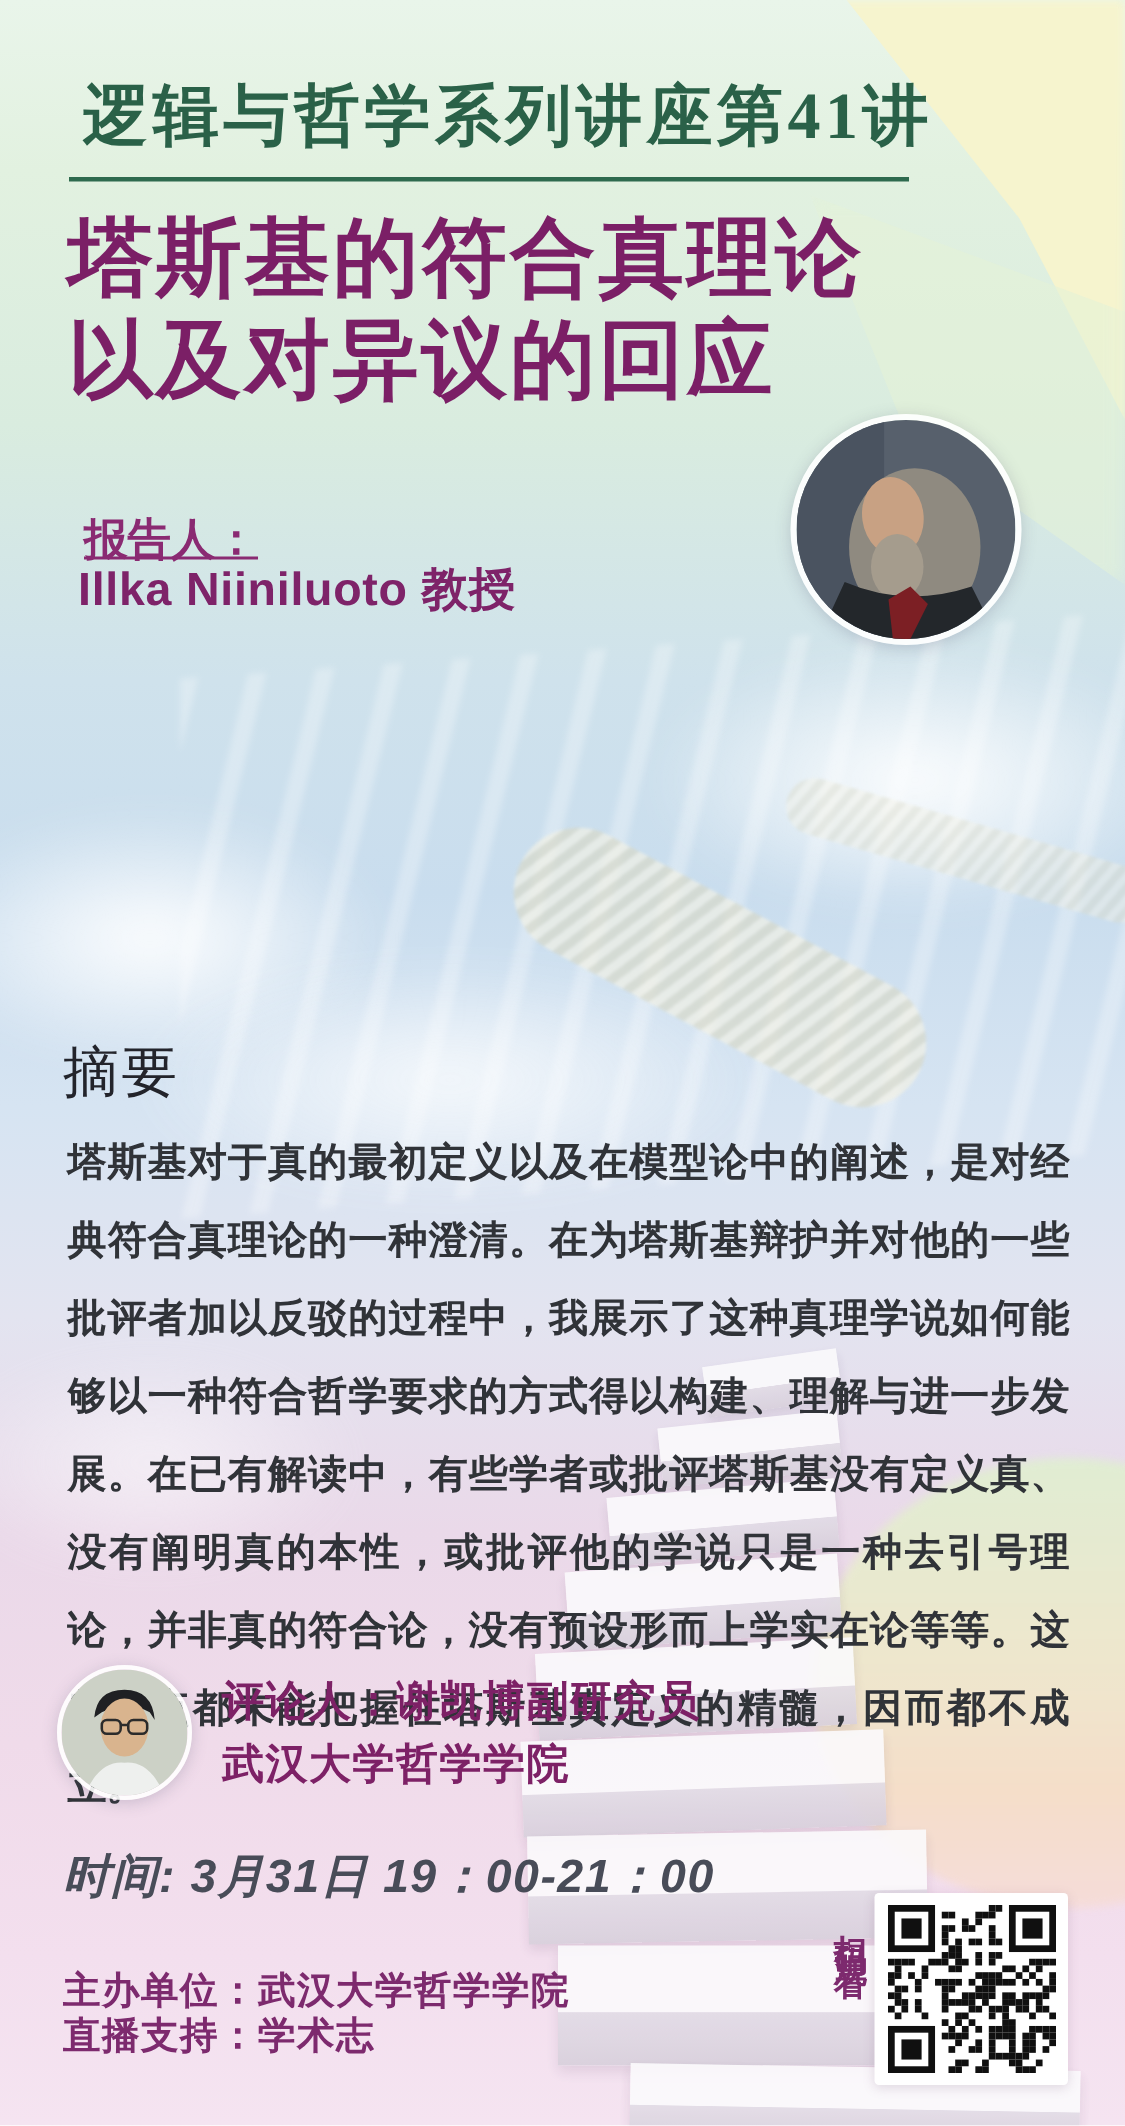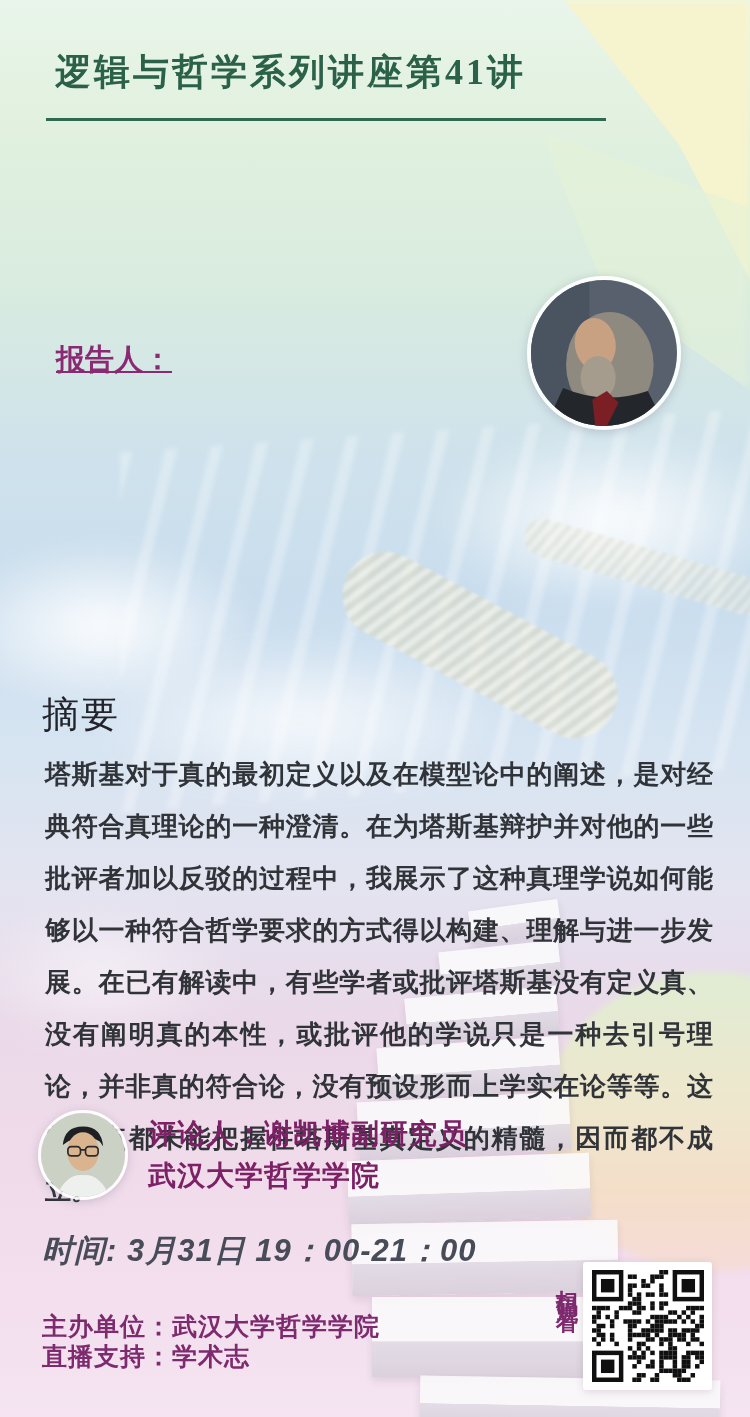--- a/index.html
+++ b/index.html
@@ -29,21 +29,21 @@
   .coil{left:330px;top:602px;width:300px;height:86px;border-radius:44px;opacity:.65;filter:blur(1px);
     transform:rotate(28deg);
     background:repeating-linear-gradient(115deg,#f4f2e4 0 6px,#d9d9c7 6px 12px);}
   .coil2{left:520px;top:548px;width:250px;height:38px;border-radius:20px;opacity:.45;filter:blur(1px);
     transform:rotate(16deg);
     background:repeating-linear-gradient(115deg,#f4f2e6 0 5px,#dcdccb 5px 10px);}
   .step{position:absolute;background:linear-gradient(180deg,#fbfafc 0%,#fbfafc 55%,#e2dce6 56%,#d8d0dc 100%);
     box-shadow:0 4px 8px rgba(120,100,130,.18);opacity:.9;}
   
   .series-title{position:absolute;left:55px;top:48px;width:600px;
-    font-family:"Liberation Serif",serif;font-weight:700;font-size:36px;letter-spacing:3px;color:#2a6148;}
+    font-family:"Liberation Serif",serif;font-weight:700;font-size:44px;letter-spacing:3px;color:#2a6148;}
   .divider{position:absolute;left:46px;top:118px;width:560px;height:3px;background:#2e6a4e;}
   .main-title{position:absolute;left:45px;top:138px;width:660px;
     font-family:"Liberation Sans",sans-serif;font-weight:800;font-size:57px;line-height:68px;
     letter-spacing:2px;color:#7b1f66;}
   .speaker-label{position:absolute;left:56px;top:340px;font-size:29px;font-weight:700;color:#8a2a72;text-decoration:underline;}
   .speaker-name{position:absolute;left:52px;top:372px;font-size:31px;font-weight:700;color:#7e2369;letter-spacing:.5px;}
   .photo{position:absolute;border-radius:50%;overflow:hidden;border:4px solid rgba(255,255,255,.9);
     box-shadow:0 2px 10px rgba(90,90,120,.25);}
   .photo.speaker{left:527px;top:276px;width:146px;height:146px;}
   .photo.commentator{left:38px;top:1110px;width:84px;height:84px;border-width:3px;}
@@ -87,22 +87,27 @@
   <div class="step" style="left:406px;top:992px;width:152px;height:46px;transform:rotate(-5deg)"></div>
   <div class="step" style="left:378px;top:1042px;width:182px;height:52px;transform:rotate(-4deg)"></div>
   <div class="step" style="left:358px;top:1097px;width:212px;height:58px;transform:rotate(-3deg)"></div>
   <div class="step" style="left:348px;top:1157px;width:242px;height:64px;transform:rotate(-2deg)"></div>
   <div class="step" style="left:352px;top:1222px;width:266px;height:72px;transform:rotate(-1deg)"></div>
   <div class="step" style="left:372px;top:1297px;width:288px;height:80px"></div>
   <div class="step" style="left:420px;top:1378px;width:300px;height:50px;transform:rotate(1deg)"></div>
 
   <div class="series-title">逻辑与哲学系列讲座第41讲</div>
   <div class="divider"></div>
+  <div class="main-title">
+    <div>塔斯基的符合真理论</div>
+    <div>以及对异议的回应</div>
+  </div>
 
   <div class="speaker-label">报告人：</div>
+  <div class="speaker-name">Illka Niiniluoto 教授</div>
   <div class="photo speaker">
     <svg viewBox="0 0 100 100">
       <rect width="100" height="100" fill="#57606c"></rect>
       <rect x="0" y="0" width="40" height="100" fill="#4a5360"></rect>
       <ellipse cx="54" cy="58" rx="30" ry="36" fill="#8f8a80"></ellipse>
       <ellipse cx="44" cy="44" rx="14" ry="18" fill="#c8a183" transform="rotate(-8 44 44)"></ellipse>
       <ellipse cx="46" cy="67" rx="12" ry="15" fill="#a59c8d"></ellipse>
       <path d="M10 100 L22 74 Q50 86 80 76 L92 100 Z" fill="#23272b"></path>
       <path d="M42 82 L52 76 L60 84 L52 100 L44 100 Z" fill="#7c1f24"></path>
     </svg>

